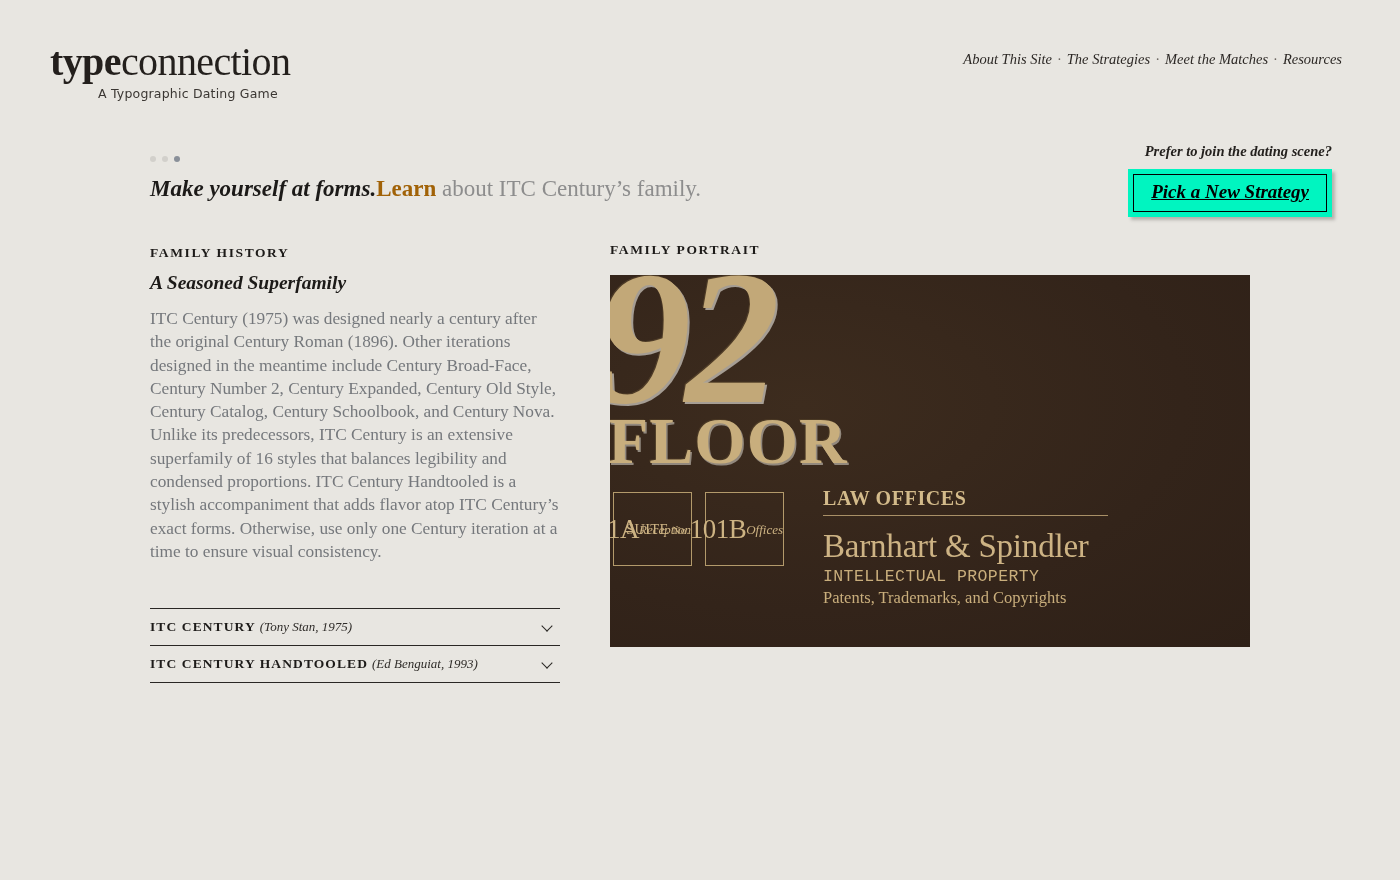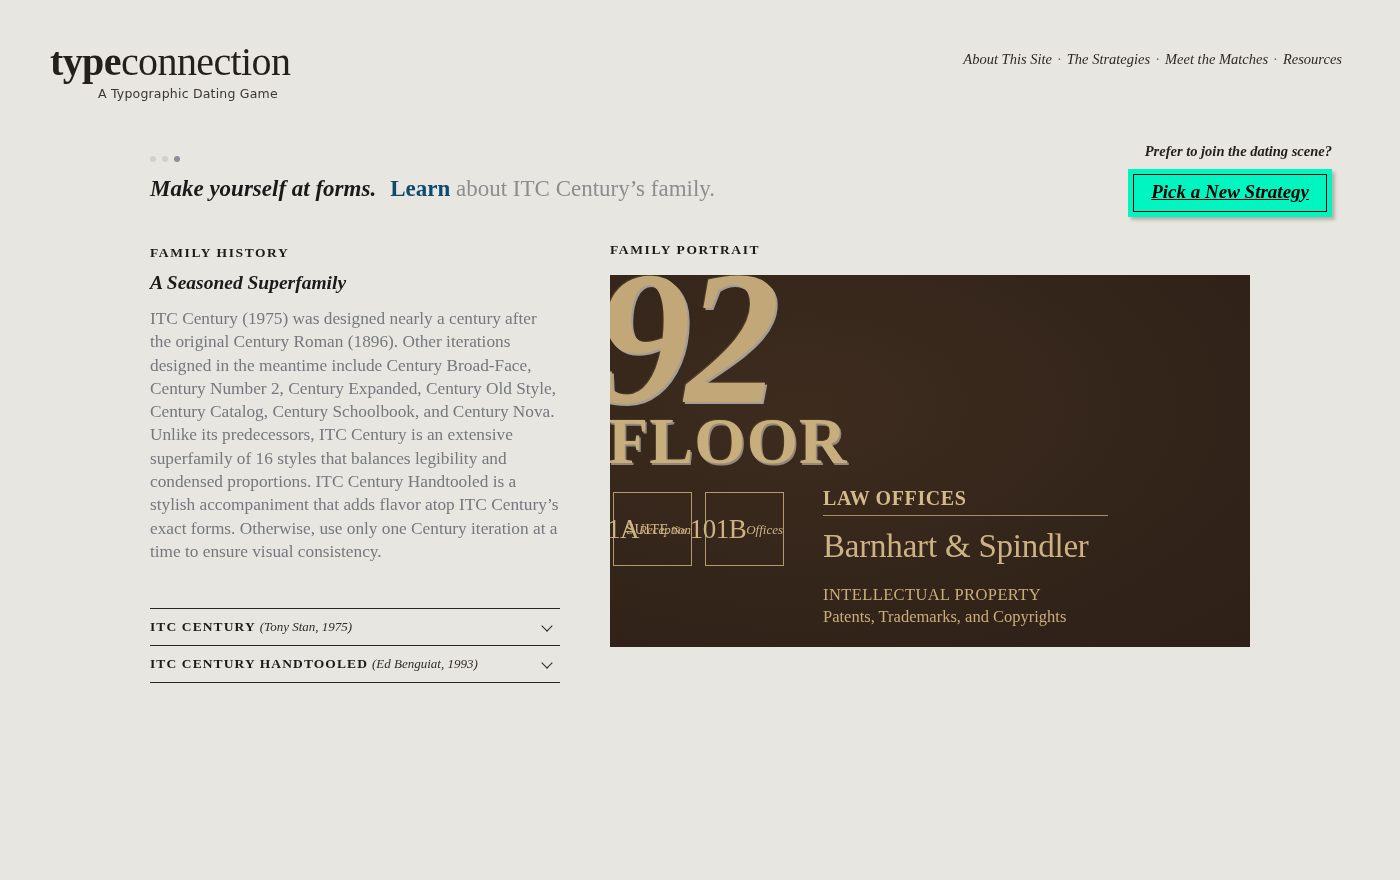--- a/index.html
+++ b/index.html
@@ -89,22 +89,21 @@
     white-space: nowrap;
     line-height: 1.25;
   }
   .headline .hl-strong {
     font-weight: bold;
     font-style: italic;
     color: #1c1a18;
   }
   .headline .hl-learn {
     font-weight: bold;
-    color: #0c4a6e;
-    margin-left: 14px;
+    color: #a16207;
   }
   .headline .hl-rest {
     color: #8d8d8d;
   }
 
   
   .strategy-box {
     position: absolute;
     right: 68px;
     top: 143px;
@@ -313,22 +312,23 @@
   .law-firm {
     font-size: 33px;
     line-height: 1.05;
     color: #cdb384;
     letter-spacing: -0.2px;
     white-space: nowrap;
   }
   .law-practice {
     font-size: 16.5px;
     letter-spacing: 0.4px;
-    margin-top: 21px;
+    margin-top: 3px;
     color: #c9ae7c;
+    font-family: Liberation Mono, monospace;
   }
   .law-services {
     font-size: 16.5px;
     margin-top: 2px;
     color: #c9ae7c;
   }
 </style>
 </head>
 <body>
 

